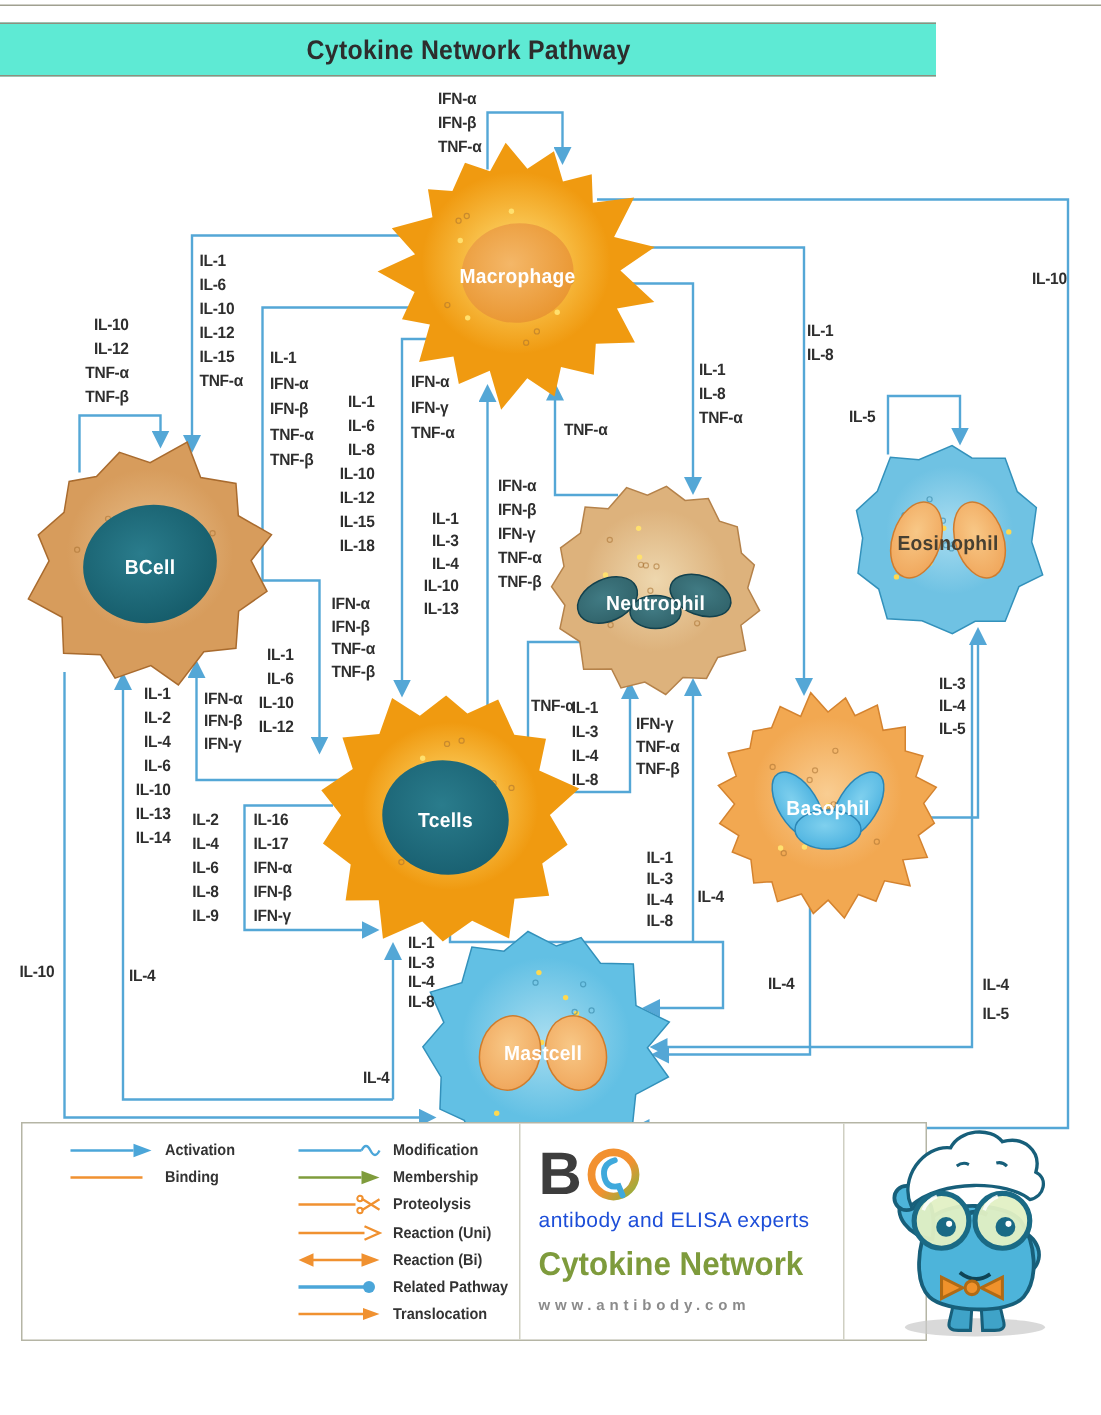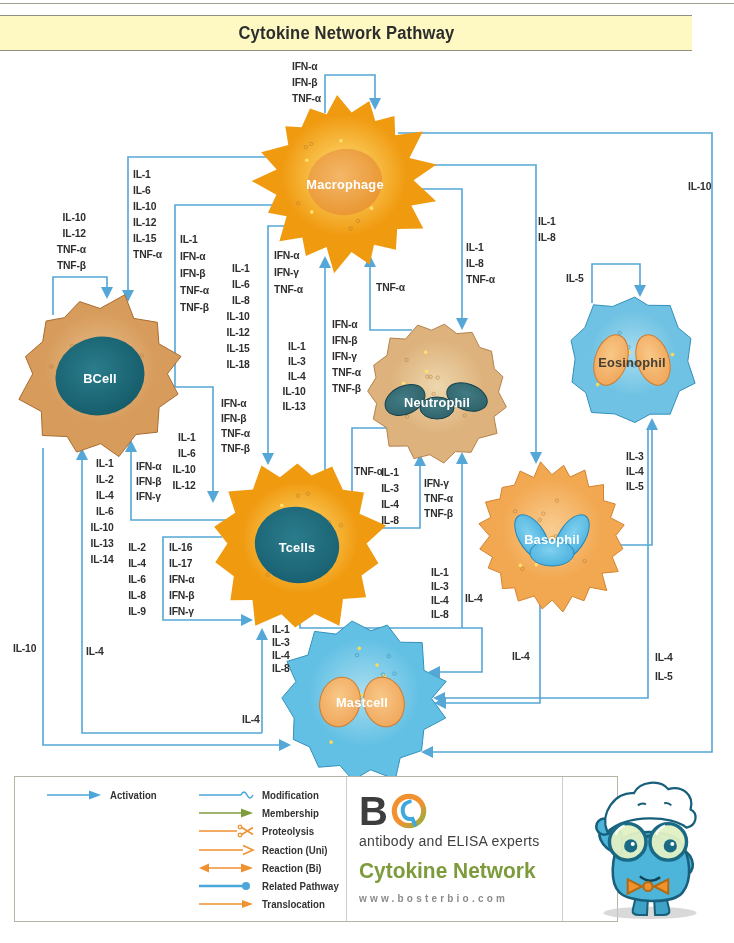--- a/index.html
+++ b/index.html
@@ -1,39 +1,39 @@
 <!DOCTYPE html>
 <html><head>
 <meta charset="utf-8">
 <style>
   html,body{margin:0;padding:0;background:#fff}
   body{width:734px;height:943px;position:relative;font-family:"Liberation Sans",sans-serif;overflow:hidden}
   .topline{position:absolute;top:3px;left:0;width:734px;border-top:1px solid #a0a090}
-  .titlebar{position:absolute;top:15px;left:0;width:692px;height:36px;background:#fef9c3;
+  .titlebar{position:absolute;top:15px;left:0;width:624px;height:36px;background:#5eead4;
     border-top:1px solid #8f8f7f;border-bottom:1px solid #8f8f7f;
     display:flex;align-items:center;justify-content:center;box-sizing:border-box}
   .titlebar .t{font-size:18px;font-weight:bold;color:#2d2d2d;letter-spacing:.2px;transform:scaleX(.92)}
   #linesvg,#cellsvg{position:absolute;top:0;left:0}
   #labels{position:absolute;top:0;left:0;width:720px;height:943px;pointer-events:none}
   .cyt{position:absolute;font-size:11px;font-weight:bold;color:#2e2e2e;white-space:pre-line;
        letter-spacing:-.2px;transform:scaleX(.94);transform-origin:left top}
   .cyt.r{transform-origin:right top;text-align:right}
   .cell-label{position:absolute;transform:translate(-50%,-50%) scaleX(.95);font-size:13.5px;font-weight:bold;letter-spacing:.2px;white-space:nowrap}
   
-  .legendbox{position:absolute;left:14px;top:776px;width:604px;height:146px;border:1px solid #b5b5a5;background:#fff;box-sizing:border-box}
+  .legendbox{position:absolute;left:14px;top:748px;width:604px;height:146px;border:1px solid #b5b5a5;background:#fff;box-sizing:border-box}
   .vdiv{position:absolute;top:0;bottom:0;border-left:1px solid #cfcfc2}
   .lcol{position:absolute;top:9px}
   .lrow{display:flex;align-items:center;height:18.2px}
   .lrow svg{flex:0 0 auto}
   .lrow .lab{font-size:10.5px;font-weight:bold;color:#333;margin-left:7px;transform:scaleX(.92);transform-origin:left center;white-space:nowrap}
   
   .brand{position:absolute;left:344px;top:14px;width:200px}
   .bostr{font-size:40px;font-weight:bold;color:#3d3d3d;letter-spacing:1px;line-height:40px;display:flex;align-items:center}
   .bostr svg{margin:0 1px}
-  .tagline{font-size:14px;color:#404040;margin-top:2px;letter-spacing:.3px}
+  .tagline{font-size:14px;color:#1d4ed8;margin-top:2px;letter-spacing:.3px}
   .product{font-size:22px;font-weight:bold;color:#7e9b3c;margin-top:9px;transform:scaleX(.95);transform-origin:left}
   .website{font-size:10px;font-weight:bold;color:#8b8b8b;letter-spacing:3.2px;margin-top:9px}
   .mascot{position:absolute;left:553px;top:2px}
 </style>
 </head>
 <body>
 
 <div class="topline"></div>
 <div class="titlebar">
   <span class="t">Cytokine Network Pathway</span>
@@ -406,20 +406,26 @@
   <div class="vdiv" style="left:331px"></div>
   <div class="vdiv" style="left:547px"></div>
   <div class="lcol" id="legend-col1" style="left:30px">
       <div class="lrow">
         <svg width="58" height="14" viewBox="0 0 58 14">
           <line x1="2" y1="7" x2="44" y2="7" stroke="#4ba6d9" stroke-width="1.6"></line>
           <path d="M44,2.5 L56,7 L44,11.5 z" fill="#4ba6d9"></path>
         </svg>
         <span class="lab">Activation</span>
       </div>
+      <div class="lrow">
+        <svg width="58" height="14" viewBox="0 0 58 14">
+          <line x1="2" y1="7" x2="50" y2="7" stroke="#f09130" stroke-width="1.6"></line>
+        </svg>
+        <span class="lab">Binding</span>
+      </div>
     </div>
   <div class="lcol" id="legend-col2" style="left:182px">
       <div class="lrow">
         <svg width="58" height="14" viewBox="0 0 58 14">
           <line x1="2" y1="7" x2="44" y2="7" stroke="#4ba6d9" stroke-width="1.6"></line>
           <path d="M44,7 q3,-6 6,0 q3,6 6,0" fill="none" stroke="#4ba6d9" stroke-width="1.6"></path>
         </svg>
         <span class="lab">Modification</span>
       </div>
       <div class="lrow">
@@ -479,21 +485,21 @@
               <stop offset="0.55" stop-color="#f29130"></stop>
               <stop offset="1" stop-color="#8ab23f"></stop>
           </linearGradient>
         </defs>
         <circle cx="22" cy="22" r="17" fill="#fff" stroke="url(#ringg)" stroke-width="6"></circle>
         <path d="M23,11 q-10,3 -8,13 q2,9 11,7 l3,7" fill="none" stroke="#3fa9dc" stroke-width="4.5" stroke-linecap="round"></path>
       </svg>
     </div>
     <div class="tagline">antibody and ELISA experts</div>
     <div class="product">Cytokine Network</div>
-    <div class="website">www.bosterbio.com</div>
+    <div class="website">www.antibody.com</div>
   </div>
 
   <svg class="mascot" width="164" height="142" viewBox="0 0 160 140">
     <ellipse cx="80" cy="132" rx="46" ry="6" fill="#c9c9c9" opacity="0.7"></ellipse>
     <path d="M66,116 l-3,13 q-1,5 6,5 l8,0 l1,-17 z" fill="#3fa3c8" stroke="#175f7a" stroke-width="2"></path>
     <path d="M96,116 l3,13 q1,5 -6,5 l-8,0 l-1,-17 z" fill="#3fa3c8" stroke="#175f7a" stroke-width="2"></path>
     <path d="M108,68 C122,72 126,86 118,94 C112,99 103,96 101,87" fill="#4db4da" stroke="#175f7a" stroke-width="2.5"></path>
     <path d="M50,62 C42,78 40,102 50,112 C60,122 102,124 112,112 C122,100 120,76 110,62 C100,50 60,48 50,62 z" fill="#4db4da" stroke="#175f7a" stroke-width="2.5"></path>
     <path d="M52,74 C36,72 26,58 32,48 C38,40 50,44 52,56 C53,62 53,68 52,74 z" fill="#4db4da" stroke="#175f7a" stroke-width="2.5"></path>
     <circle cx="35" cy="47" r="8" fill="#4db4da" stroke="#175f7a" stroke-width="2.5"></circle>

